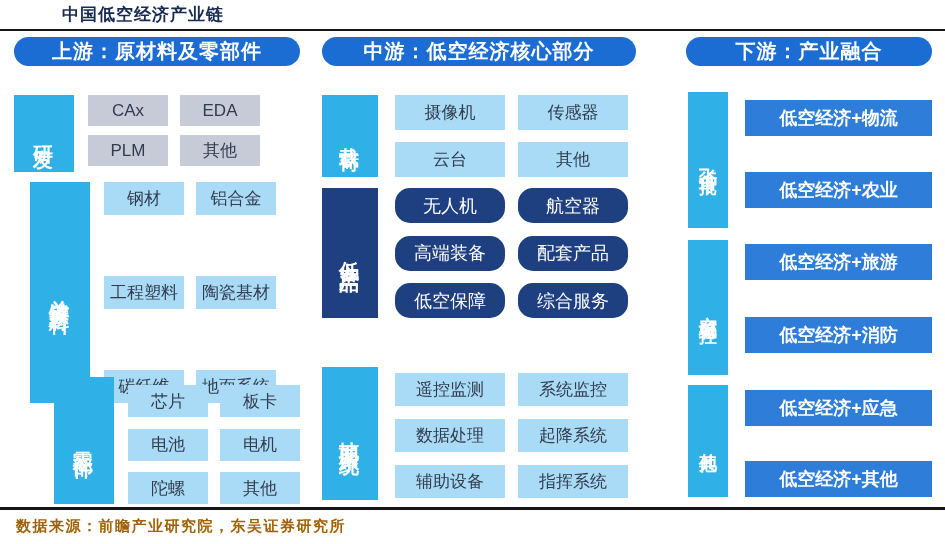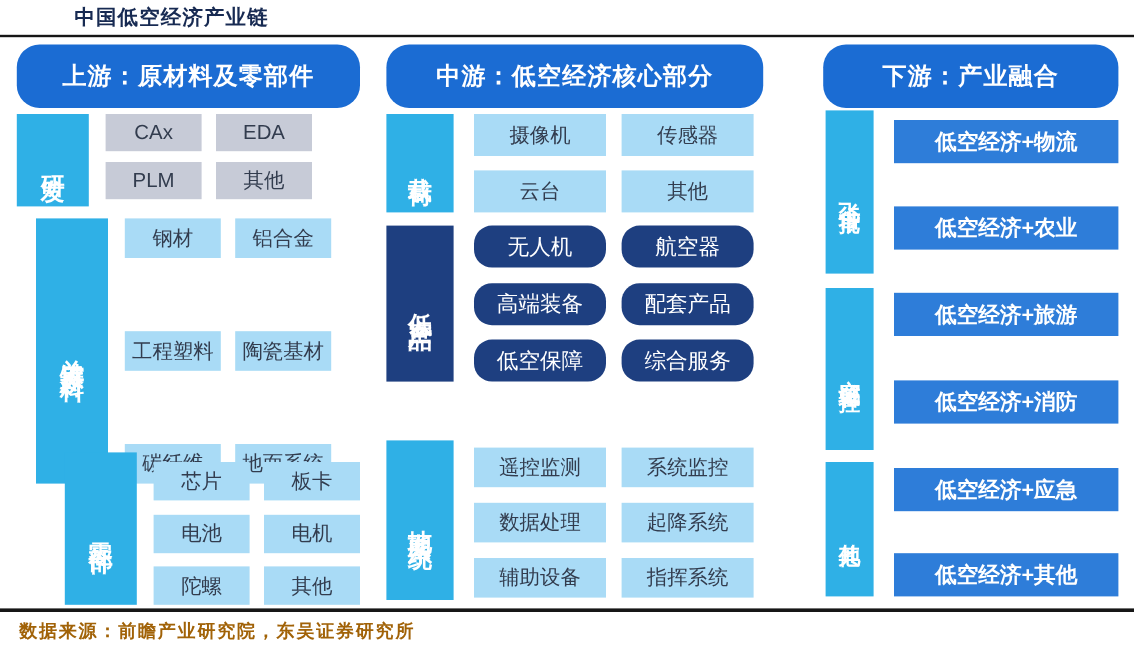--- a/index.html
+++ b/index.html
@@ -12,21 +12,21 @@
   .rule-top{top:29px;height:2px;}
   .rule-bottom{top:507px;height:3px;}
   .source{position:absolute;left:16px;top:517px;font-family:"DejaVu Serif",serif;
           font-weight:bold;font-size:15px;letter-spacing:1.5px;color:#a16207;}
 
   .col{position:absolute;top:37px;}
   #col0{left:14px;width:286px;}
   #col1{left:322px;width:314px;}
   #col2{left:686px;width:246px;}
 
-  .col-header{height:53px;display:flex;align-items:center;justify-content:center;
+  .col-header{height:29px;display:flex;align-items:center;justify-content:center;
               background:var(--header-blue,#1b6cd3);color:#fff;font-weight:bold;
               font-size:20px;letter-spacing:1px;border-radius:19px;}
 
   .section{position:absolute;display:flex;box-sizing:border-box;}
   .v-label{flex:none;display:flex;align-items:center;justify-content:center;
            background:var(--label-cyan,#2fb0e6);color:#fff;font-weight:bold;
            writing-mode:vertical-rl;text-orientation:upright;font-size:20px;letter-spacing:4px;}
   .v-label.navy-label{background:var(--navy,#1e3f80);}
 
   .items{display:grid;grid-template-columns:1fr 1fr;align-content:space-between;box-sizing:border-box;}

